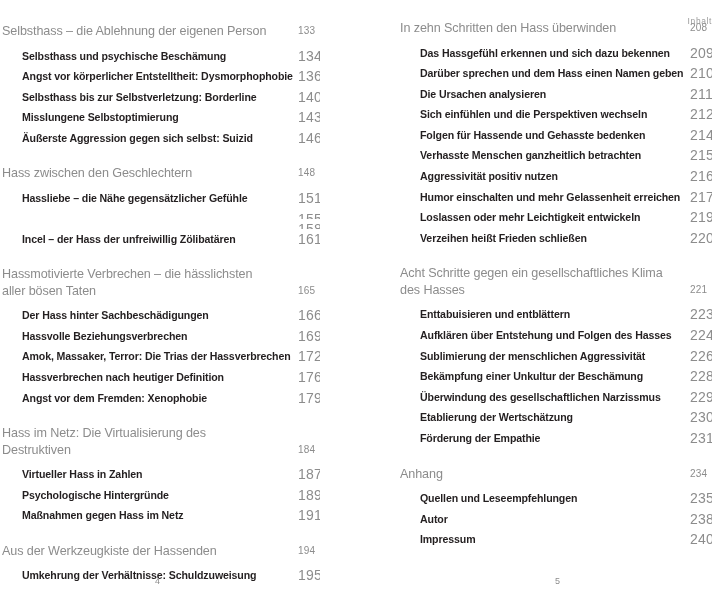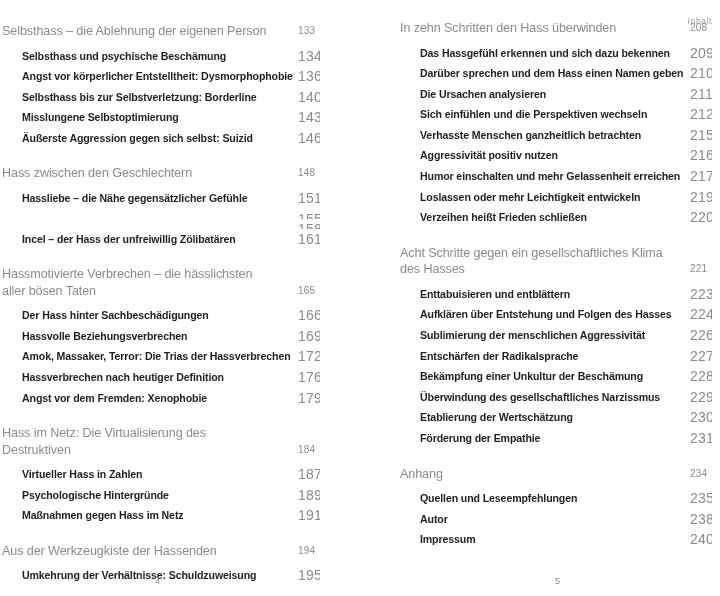--- a/index.html
+++ b/index.html
@@ -298,20 +298,25 @@
             <span class="e-title">Die Ursachen analysieren</span>
             <span class="e-dots">..........................................................................................</span>
             <span class="e-page">211</span>
           </div>
           <div class="entry">
             <span class="e-title">Sich einfühlen und die Perspektiven wechseln</span>
             <span class="e-dots">..........................................................................................</span>
             <span class="e-page">212</span>
           </div>
           <div class="entry">
+            <span class="e-title">Folgen für Hassende und Gehasste bedenken</span>
+            <span class="e-dots">..........................................................................................</span>
+            <span class="e-page">214</span>
+          </div>
+          <div class="entry">
             <span class="e-title">Verhasste Menschen ganzheitlich betrachten</span>
             <span class="e-dots">..........................................................................................</span>
             <span class="e-page">215</span>
           </div>
           <div class="entry">
             <span class="e-title">Aggressivität positiv nutzen</span>
             <span class="e-dots">..........................................................................................</span>
             <span class="e-page">216</span>
           </div>
           <div class="entry">
@@ -344,31 +349,26 @@
             <span class="e-title">Aufklären über Entstehung und Folgen des Hasses</span>
             <span class="e-dots">..........................................................................................</span>
             <span class="e-page">224</span>
           </div>
           <div class="entry">
             <span class="e-title">Sublimierung der menschlichen Aggressivität</span>
             <span class="e-dots">..........................................................................................</span>
             <span class="e-page">226</span>
           </div>
           <div class="entry">
-            <span class="e-title">Entschärfen der Radikalsprache</span>
-            <span class="e-dots">..........................................................................................</span>
-            <span class="e-page">227</span>
-          </div>
-          <div class="entry">
             <span class="e-title">Bekämpfung einer Unkultur der Beschämung</span>
             <span class="e-dots">..........................................................................................</span>
             <span class="e-page">228</span>
           </div>
           <div class="entry">
-            <span class="e-title">Überwindung des gesellschaftliches Narzissmus</span>
+            <span class="e-title">Überwindung des gesellschaftlichen Narzissmus</span>
             <span class="e-dots">..........................................................................................</span>
             <span class="e-page">229</span>
           </div>
           <div class="entry">
             <span class="e-title">Etablierung der Wertschätzung</span>
             <span class="e-dots">..........................................................................................</span>
             <span class="e-page">230</span>
           </div>
           <div class="entry">
             <span class="e-title">Förderung der Empathie</span>

